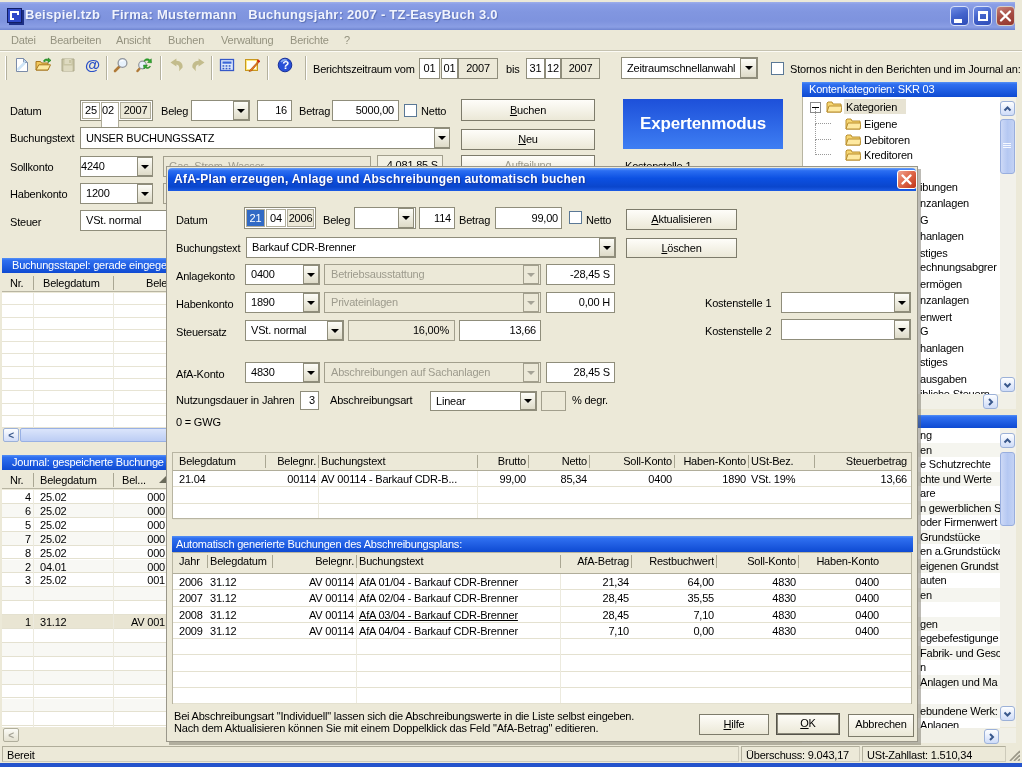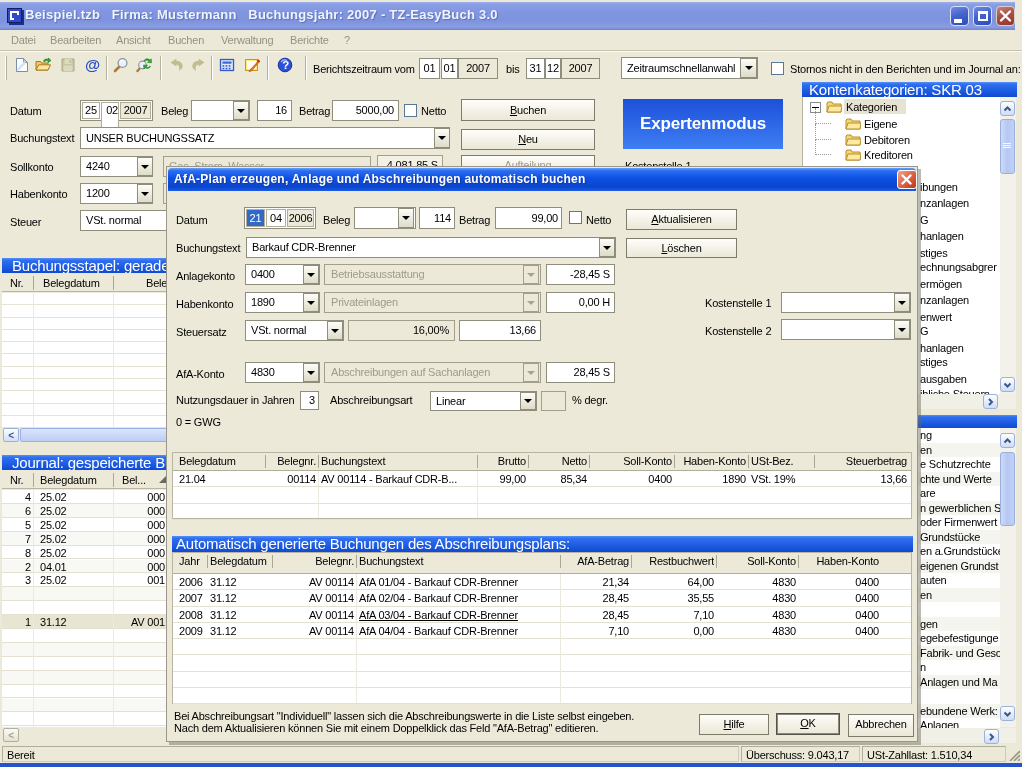--- a/index.html
+++ b/index.html
@@ -8,21 +8,21 @@
 #page { position:absolute; left:0; top:0; width:1022px; height:767px; overflow:hidden; }
 .abs { position:absolute; }
 .lbl { position:absolute; font-size:11px; white-space:nowrap; color:#000; }
 .box { position:absolute; background:#fff; border:1px solid #8f8d7b; font-size:11px; white-space:nowrap; overflow:hidden; }
 .gbox { position:absolute; background:#ece9d8; border:1px solid #a29f8d; color:#9d9b8d; font-size:11px; white-space:nowrap; overflow:hidden; }
 .rt { text-align:right; }
 .arr { position:absolute; width:16px; background:linear-gradient(180deg,#fdfdf8,#dedbc8); border:1px solid #8f8d7b; }
 .arr:before { content:""; position:absolute; left:50%; top:50%; margin:-2px 0 0 -4px; border:4px solid transparent; border-top:4px solid #000; }
 .garr:before { border-top-color:#a5a396; }
 .btn { position:absolute; background:linear-gradient(180deg,#fefdf9,#ebe8d7); border:1px solid #7d7b6b; font-size:11px; text-align:center; color:#000; }
-.bluebar { position:absolute; background:linear-gradient(180deg,#5591f6 0%,#2f6ff0 15%,#0e4ad2 100%); color:#fff; font-size:15px; overflow:hidden; white-space:nowrap; }
+.bluebar { position:absolute; background:linear-gradient(180deg,#5591f6 0%,#2f6ff0 15%,#0e4ad2 100%); color:#fff; font-size:11px; overflow:hidden; white-space:nowrap; }
 .cb { position:absolute; width:13px; height:13px; background:#fff; border:1px solid #5a7896; }
 .frag { position:absolute; font-size:11px; white-space:nowrap; z-index:2; }
 u { text-decoration:underline; }
 </style>
 </head>
 <body>
 <div id="page">
 
 <div class="abs" id="titlebar" style="left:0;top:0;width:1022px;height:30px;background:linear-gradient(180deg,#a8b6ec 3%,#8a9ee6 15%,#8196e0 40%,#7e93de 70%,#8a9ee4 90%,#6e84d0 100%);">
   <div class="abs" style="left:0;top:0;width:1022px;height:2px;background:#ece9d8;"></div>
@@ -137,40 +137,40 @@
 <div class="box" style="left:545px;top:58px;width:16px;height:21px;text-align:center;line-height:19px;">12</div>
 <div class="box" style="left:561px;top:58px;width:39px;height:21px;text-align:center;line-height:19px;background:#ece9d8;">2007</div>
 <div class="box" style="left:621px;top:57px;width:137px;height:22px;line-height:20px;padding-left:5px;">Zeitraumschnellanwahl</div>
 <div class="arr" style="left:740px;top:58px;width:17px;height:20px;"></div>
 <div class="cb" style="left:771px;top:62px;"></div>
 <div class="lbl" style="left:790px;top:63px;">Stornos nicht in den Berichten und im Journal an:</div>
 
 <div class="lbl" style="left:10px;top:105px;">Datum</div>
 <div class="abs" style="left:80px;top:100px;width:73px;height:21px;border:1px solid #8f8d7b;background:#fff;"></div>
 <div class="box" style="left:82px;top:102px;width:18px;height:17px;text-align:center;line-height:15px;border-color:#b0ad9a;">25</div>
-<div class="box" style="left:101px;top:102px;width:18px;height:35px;text-align:right;line-height:15px;border-color:#b0ad9a;">02</div>
+<div class="box" style="left:101px;top:102px;width:18px;height:35px;text-align:left;line-height:15px;border-color:#b0ad9a;">02</div>
 <div class="box" style="left:120px;top:102px;width:31px;height:17px;text-align:center;line-height:15px;background:#ece9d8;border-color:#b0ad9a;">2007</div>
 <div class="lbl" style="left:161px;top:105px;">Beleg</div>
 <div class="box" style="left:191px;top:100px;width:59px;height:21px;"></div>
 <div class="arr" style="left:233px;top:101px;height:19px;"></div>
 <div class="box rt" style="left:257px;top:100px;width:35px;height:21px;line-height:19px;padding-right:4px;">16</div>
 <div class="lbl" style="left:299px;top:105px;">Betrag</div>
 <div class="box rt" style="left:332px;top:100px;width:67px;height:21px;line-height:19px;padding-right:4px;">5000,00</div>
 <div class="cb" style="left:404px;top:104px;"></div>
 <div class="lbl" style="left:421px;top:105px;">Netto</div>
 <div class="btn" style="left:461px;top:99px;width:134px;height:22px;line-height:20px;"><u>B</u>uchen</div>
 <div class="abs" style="left:623px;top:99px;width:160px;height:50px;background:linear-gradient(180deg,#1d50da,#3e7ef3);color:#fff;font-size:17px;font-weight:bold;text-align:center;line-height:50px;">Expertenmodus</div>
 
 <div class="lbl" style="left:10px;top:132px;">Buchungstext</div>
 <div class="box" style="left:80px;top:127px;width:370px;height:22px;line-height:20px;padding-left:5px;">UNSER BUCHUNGSSATZ</div>
 <div class="arr" style="left:434px;top:128px;height:20px;"></div>
 <div class="btn" style="left:461px;top:129px;width:134px;height:21px;line-height:19px;"><u>N</u>eu</div>
 
 <div class="lbl" style="left:10px;top:161px;">Sollkonto</div>
-<div class="box" style="left:80px;top:156px;width:73px;height:21px;line-height:19px;padding-left:5px;">4240</div>
+<div class="box" style="left:80px;top:156px;width:73px;height:21px;line-height:19px;">4240</div>
 <div class="arr" style="left:137px;top:157px;height:19px;"></div>
 <div class="gbox" style="left:163px;top:156px;width:208px;height:21px;line-height:19px;padding-left:5px;">Gas, Strom, Wasser</div>
 <div class="gbox rt" style="left:377px;top:155px;width:66px;height:21px;line-height:19px;padding-right:4px;color:#000;background:#f3f1e4;">4.081,85 S</div>
 <div class="btn" style="left:461px;top:155px;width:134px;height:21px;line-height:19px;color:#9d9b8d;">Aufteilung</div>
 <div class="lbl" style="left:625px;top:160px;">Kostenstelle 1</div>
 
 <div class="lbl" style="left:10px;top:188px;">Habenkonto</div>
 <div class="box" style="left:80px;top:183px;width:73px;height:21px;line-height:19px;padding-left:5px;">1200</div>
 <div class="arr" style="left:137px;top:184px;height:19px;"></div>
 <div class="gbox" style="left:163px;top:183px;width:208px;height:21px;line-height:19px;padding-left:5px;">Bank</div>

